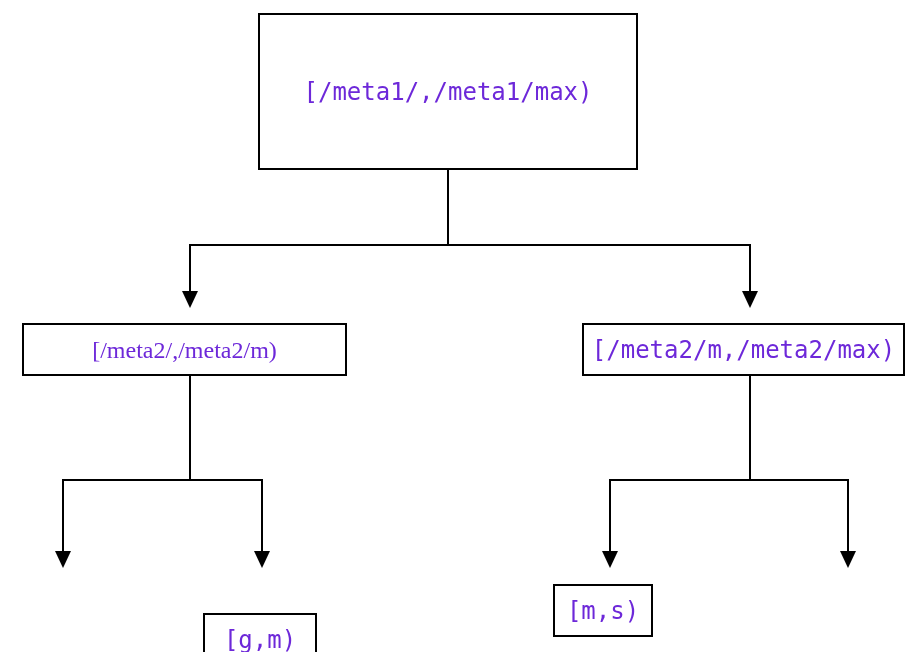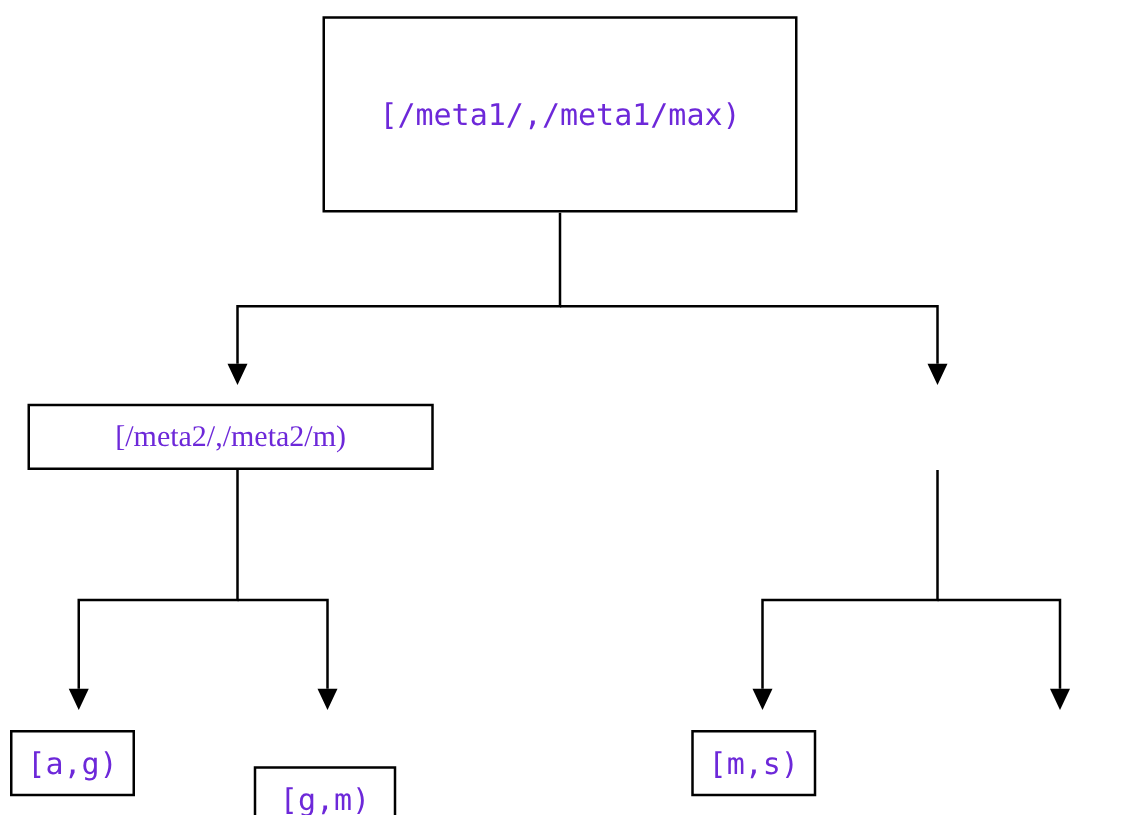--- a/index.html
+++ b/index.html
@@ -68,21 +68,21 @@
     <polygon class="arrowhead" points="602,551 618,551 610,568"></polygon>
 
     <path class="edge-line" d="M750 480 H848 V551"></path>
     <polygon class="arrowhead" points="840,551 856,551 848,568"></polygon>
   </svg>
 
   <div class="node" style="left:258px; top:13px; width:380px; height:157px;">[/meta1/,/meta1/max)</div>
 
   <div class="node" style="left:22px; top:323px; width:325px; height:53px;font-family:Liberation Serif, serif;">[/meta2/,/meta2/m)</div>
 
+  <div class="node" style="left:582px; top:323px; width:323px; height:53px;">[/meta2/m,/meta2/max)</div>
 
-  <div class="node" style="left:8px; top:584px; width:100px; height:53px;">[a,g)</div>
 
   <div class="node" style="left:203px; top:613px; width:114px; height:53px;">[g,m)</div>
 
   <div class="node" style="left:553px; top:584px; width:100px; height:53px;">[m,s)</div>
 
 
 </div>
 
 </body></html>

